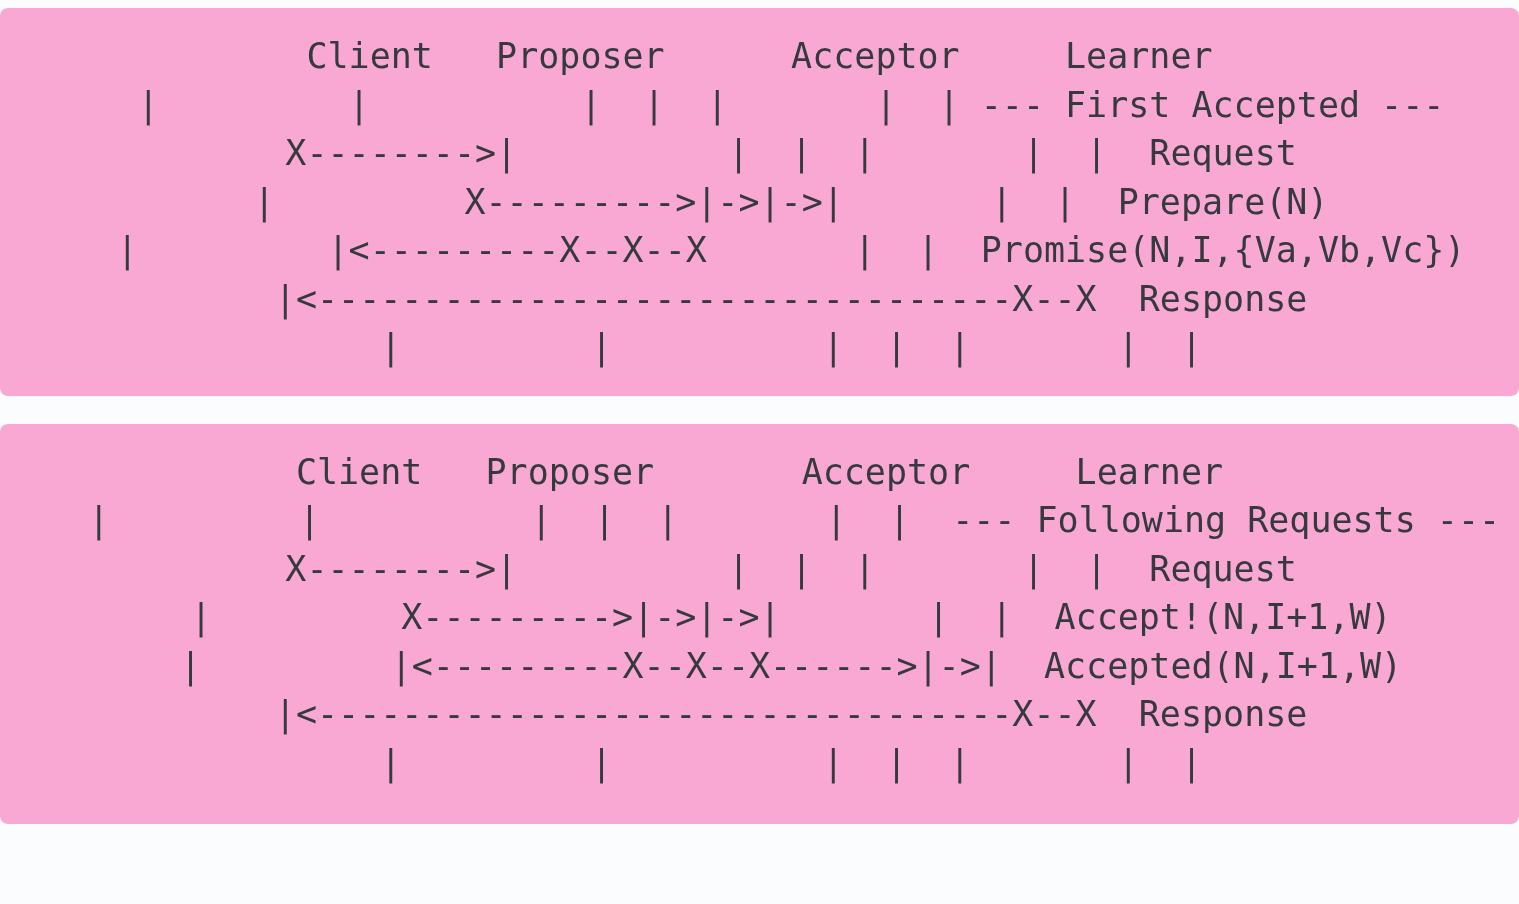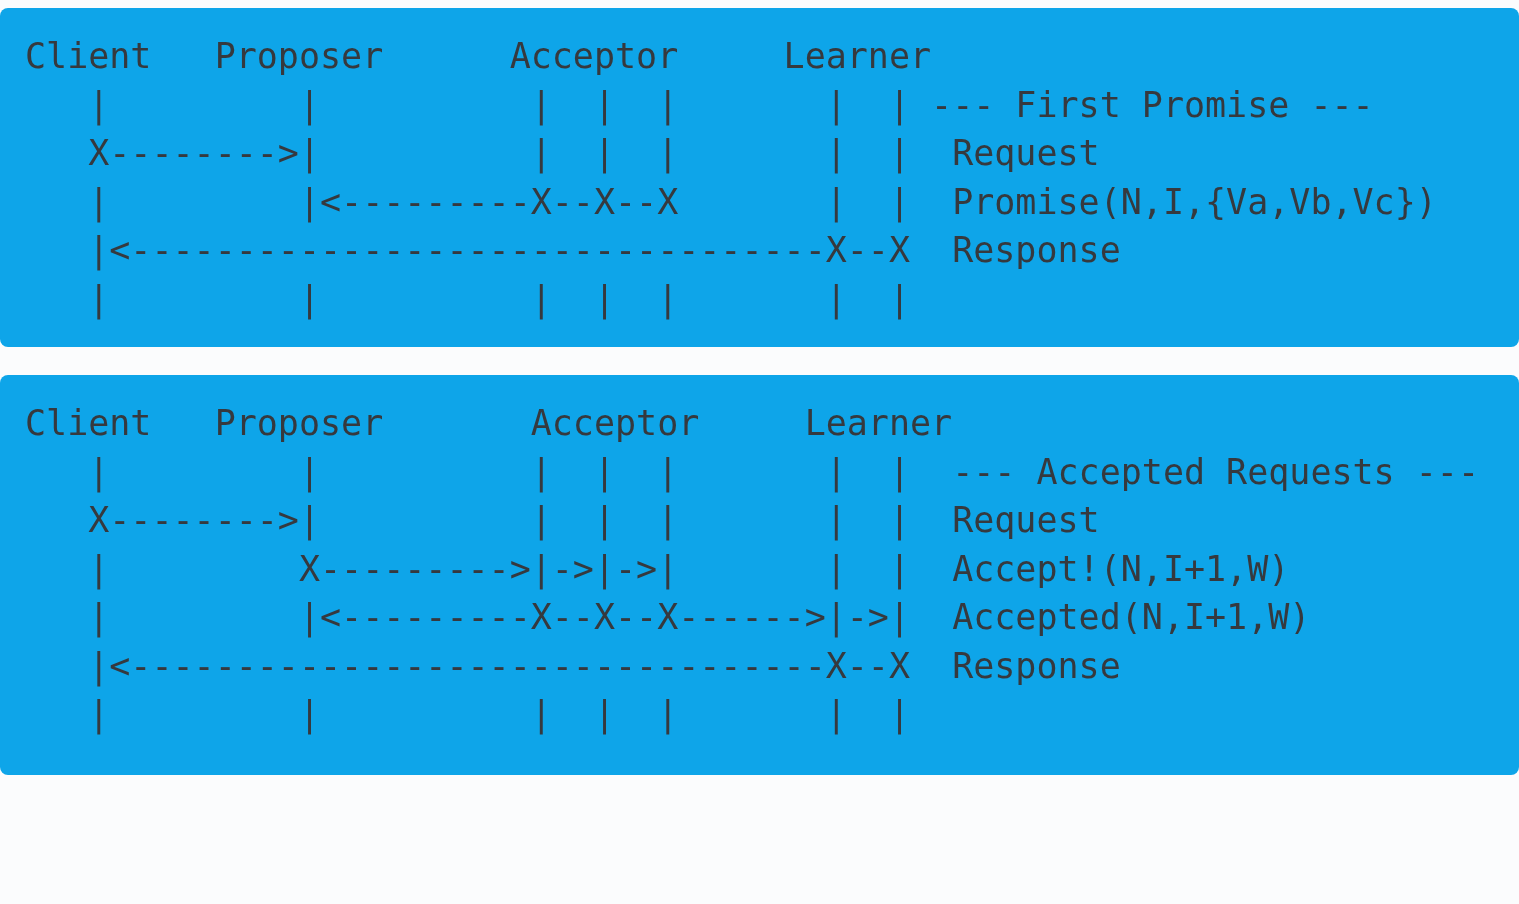--- a/index.html
+++ b/index.html
@@ -13,23 +13,24 @@
     background: #fbfcfd;
   }
   .diagram-wrap {
     width: 1519px;
     height: 904px;
     overflow: hidden;
   }
   .code-block {
     box-sizing: border-box;
     width: 100%;
-    background: #0ea5e9;
+    background: #f9a8d4;
     border-radius: 8px;
     padding: 24px 25px;
+    text-align: center;
   }
   .code-block.first {
     margin-top: 8px;
   }
   .code-block.second {
     margin-top: 28px;
     min-height: 400px;
   }
   .ln {
     font-family: "DejaVu Sans Mono", "Liberation Mono", monospace;
@@ -40,30 +41,31 @@
     letter-spacing: 0;
   }
 </style>
 </head>
 <body>
 
 <div class="diagram-wrap">
 
   <div class="code-block first">
     <div class="ln">Client   Proposer      Acceptor     Learner</div>
-    <div class="ln">   |         |          |  |  |       |  | --- First Promise ---</div>
+    <div class="ln">   |         |          |  |  |       |  | --- First Accepted ---</div>
     <div class="ln">   X--------&gt;|          |  |  |       |  |  Request</div>
+    <div class="ln">   |         X---------&gt;|-&gt;|-&gt;|       |  |  Prepare(N)</div>
     <div class="ln">   |         |&lt;---------X--X--X       |  |  Promise(N,I,{Va,Vb,Vc})</div>
     <div class="ln">   |&lt;---------------------------------X--X  Response</div>
     <div class="ln">   |         |          |  |  |       |  |</div>
   </div>
 
   <div class="code-block second">
     <div class="ln">Client   Proposer       Acceptor     Learner</div>
-    <div class="ln">   |         |          |  |  |       |  |  --- Accepted Requests ---</div>
+    <div class="ln">   |         |          |  |  |       |  |  --- Following Requests ---</div>
     <div class="ln">   X--------&gt;|          |  |  |       |  |  Request</div>
     <div class="ln">   |         X---------&gt;|-&gt;|-&gt;|       |  |  Accept!(N,I+1,W)</div>
     <div class="ln">   |         |&lt;---------X--X--X------&gt;|-&gt;|  Accepted(N,I+1,W)</div>
     <div class="ln">   |&lt;---------------------------------X--X  Response</div>
     <div class="ln">   |         |          |  |  |       |  |</div>
   </div>
 
 </div>
 
 </body></html>

